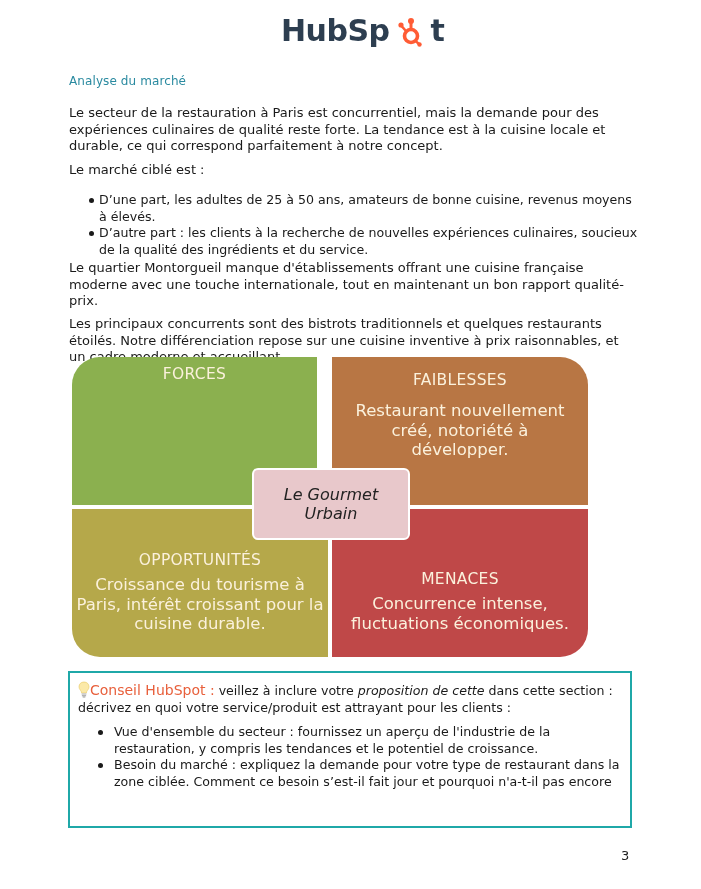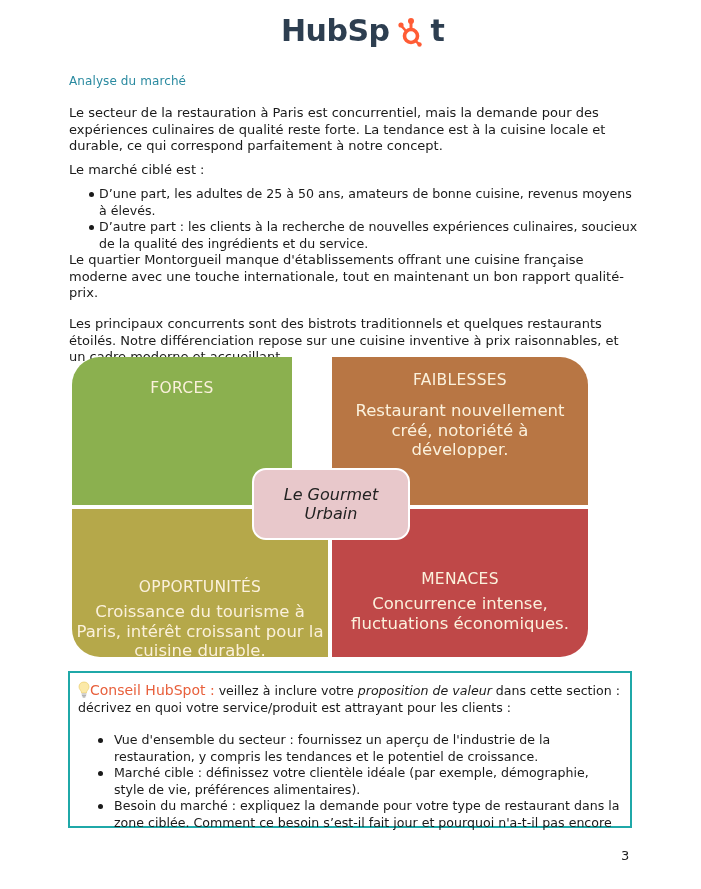--- a/index.html
+++ b/index.html
@@ -39,45 +39,45 @@
     .swot {
       position: absolute; left: 72px; top: 357px; width: 516px; height: 300px;
     }
     .quad {
       position: absolute; color: #fbf1dc; text-align: center;
       display: flex; flex-direction: column; align-items: center;
     }
     .quad .q-title { font-size: 15.5px; letter-spacing: 0.3px; }
     .quad .q-body { font-size: 16.5px; line-height: 19.5px; margin-top: 6px; }
 
-    .q-forces { left: 0; top: 0; width: 220px; height: 148px; background: #8bb04f; border-radius: 28px 0 0 0; padding-top: 22px; }
+    .q-forces { left: 0; top: 0; width: 245px; height: 148px; background: #8bb04f; border-radius: 28px 0 0 0; padding-top: 8px; }
     .q-faiblesses { left: 260px; top: 0; width: 256px; height: 148px; background: #b87644; border-radius: 0 28px 0 0; padding-top: 14px; }
-    .q-opportunites { left: 0; top: 152px; width: 256px; height: 148px; background: #b5a84a; border-radius: 0 0 0 28px; padding-top: 69px; }
+    .q-opportunites { left: 0; top: 152px; width: 256px; height: 148px; background: #b5a84a; border-radius: 0 0 0 28px; padding-top: 42px; }
     .q-menaces { left: 260px; top: 152px; width: 256px; height: 148px; background: #bf4848; border-radius: 0 0 28px 0; padding-top: 61px; }
 
     .q-faiblesses .q-body { line-height: 19.5px; }
     .q-opportunites .q-body, .q-menaces .q-body { margin-top: 6px; }
 
     .center-box {
       position: absolute; left: 180px; top: 111px; width: 158px; height: 72px;
-      background: #e8c8cb; border: 2px solid #ffffff; border-radius: 14px;
+      background: #e8c8cb; border: 2px solid #ffffff; border-radius: 6px;
       display: flex; align-items: center; justify-content: center; text-align: center;
       font-style: italic; font-size: 16px; line-height: 19px; color: #222;
     }
 
     .tip {
       position: absolute; left: 68px; top: 671px; width: 564px; height: 157px;
       border: 2px solid #1fa8a8; padding: 8px 8px 0 8px;
       font-size: 12.6px; line-height: 16.5px; color: #1a1a1a;
     }
     .tip-head { position: relative; }
     .bulb { display: inline-block; width: 12px; height: 17px; vertical-align: -3px; margin-right: 0px; }
     .tip-label { color: #e8603c; font-size: 14px; }
     .tip .em { font-style: italic; }
-    .tip-list { list-style: none; margin-top: 16px; }
+    .tip-list { list-style: none; margin-top: 8px; }
     .tip-list li { position: relative; padding-left: 36px; }
     .tip-list li::before {
       content: ""; position: absolute; left: 20px; top: 6px; width: 5px; height: 5px;
       border-radius: 50%; background: #1a1a1a;
     }
 
     .page-number {
       position: absolute; left: 621px; top: 848px; font-size: 13px; color: #222;
     }
   </style>
@@ -100,26 +100,26 @@
     </span>
     <span class="after">t</span>
   </div>
 </div>
 
 <h1 class="page-title">Analyse du marché</h1>
 
 <p class="para" style="top:105px;">Le secteur de la restauration à Paris est concurrentiel, mais la demande pour des expériences culinaires de qualité reste forte. La tendance est à la cuisine locale et durable, ce qui correspond parfaitement à notre concept.</p>
 <p class="para" style="top:162px;">Le marché ciblé est :</p>
 
-<ul class="bullets" style="top:186px;">
+<ul class="bullets" style="top:192px;">
   <li>D’une part, les adultes de 25 à 50 ans, amateurs de bonne cuisine, revenus moyens à élevés.</li>
   <li>D’autre part : les clients à la recherche de nouvelles expériences culinaires, soucieux de la qualité des ingrédients et du service.</li>
 </ul>
 
-<p class="para" style="top:252px;">Le quartier Montorgueil manque d'établissements offrant une cuisine française moderne avec une touche internationale, tout en maintenant un bon rapport qualité-prix.</p>
+<p class="para" style="top:260px;">Le quartier Montorgueil manque d'établissements offrant une cuisine française moderne avec une touche internationale, tout en maintenant un bon rapport qualité-prix.</p>
 <p class="para" style="top:300px;margin-top:16px;">Les principaux concurrents sont des bistrots traditionnels et quelques restaurants étoilés. Notre différenciation repose sur une cuisine inventive à prix raisonnables, et un cadre moderne et accueillant.</p>
 
 <div class="swot">
   <div class="quad q-forces">
     <div class="q-title">FORCES</div>
   </div>
   <div class="quad q-faiblesses">
     <div class="q-title">FAIBLESSES</div>
     <div class="q-body" style="width:220px;margin-top:12px;">Restaurant nouvellement créé, notoriété à développer.</div>
   </div>
@@ -138,22 +138,21 @@
 
 <div class="tip">
   <div class="tip-head">
     <span class="bulb">
       <svg width="12" height="17" viewBox="0 0 12 17">
         <path d="M6 1 C2.8 1 1 3.2 1 5.8 C1 8 2.6 9.2 3.4 10.8 L3.6 12 L8.4 12 L8.6 10.8 C9.4 9.2 11 8 11 5.8 C11 3.2 9.2 1 6 1 Z" fill="#fbe9a8" stroke="#e8c860" stroke-width="0.6"></path>
         <rect x="3.6" y="12.2" width="4.8" height="1.6" fill="#c9c9c9"></rect>
         <rect x="3.9" y="14" width="4.2" height="1.4" fill="#b3b3b3"></rect>
         <rect x="4.6" y="15.5" width="2.8" height="1" rx="0.5" fill="#999"></rect>
       </svg>
-    </span><span class="tip-label">Conseil HubSpot :</span><span> veillez à inclure votre </span><span class="em">proposition de valeur</span><span> dans cette section : décrivez en quoi votre service/produit est attrayant pour les clients :</span>
+    </span><span class="tip-label">Conseil HubSpot :</span><span> veillez à inclure votre </span><span class="em">proposition de cette</span><span> dans cette section : décrivez en quoi votre service/produit est attrayant pour les clients :</span>
   </div>
   <ul class="tip-list">
     <li>Vue d'ensemble du secteur : fournissez un aperçu de l'industrie de la restauration, y compris les tendances et le potentiel de croissance.</li>
-    <li>Marché cible : définissez votre clientèle idéale (par exemple, démographie, style de vie, préférences alimentaires).</li>
     <li>Besoin du marché : expliquez la demande pour votre type de restaurant dans la zone ciblée. Comment ce besoin s’est-il fait jour et pourquoi n'a-t-il pas encore</li>
   </ul>
 </div>
 
 <div class="page-number">3</div>
 
 </body></html>

